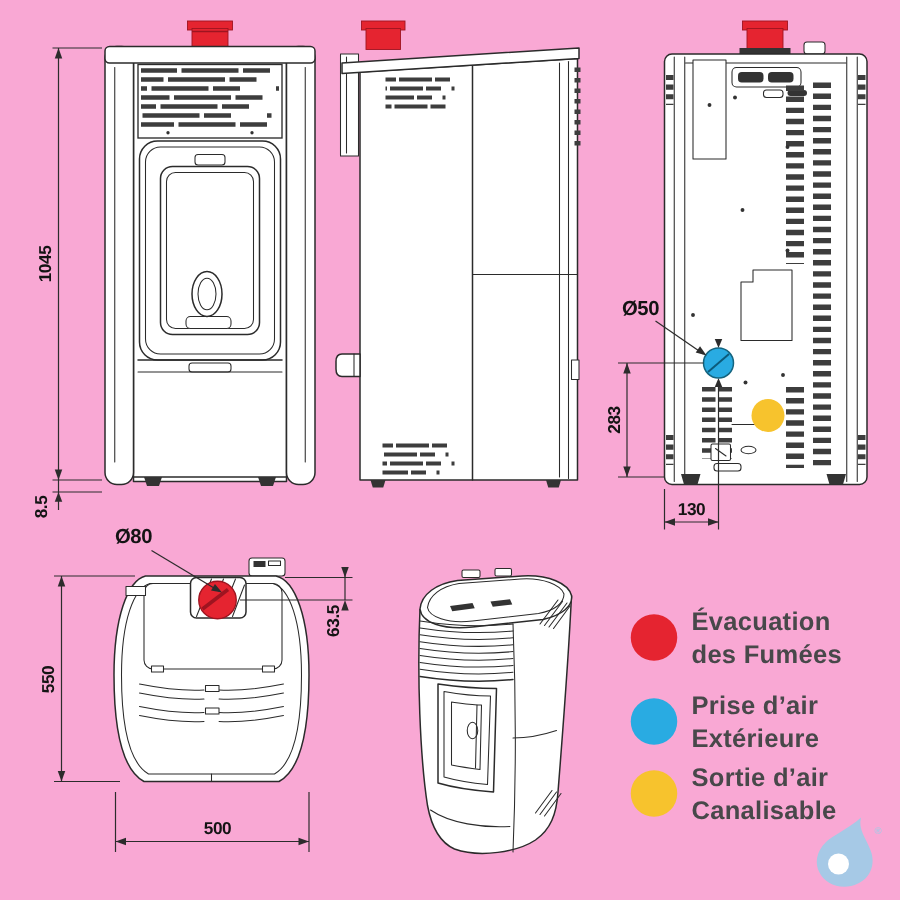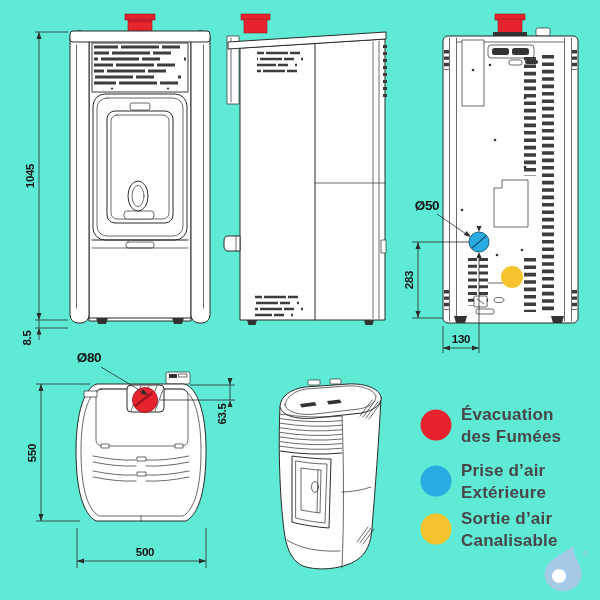--- a/index.html
+++ b/index.html
@@ -1,16 +1,16 @@
 <!DOCTYPE html>
 <html><head>
 <meta charset="utf-8">
 <style>
   html,body{margin:0;padding:0;background:#ffffff;}
-  #stage{position:relative;width:600px;height:600px;background:#5eead4;overflow:hidden;
+  #stage{position:relative;width:600px;height:600px;background:#f9a8d4;overflow:hidden;
          font-family:"Liberation Sans",sans-serif;}
   svg{position:absolute;top:0;left:0;}
   .ln   {fill:none;stroke:#2b2b2b;stroke-width:1;stroke-linecap:round;stroke-linejoin:round;}
   .ln2  {fill:none;stroke:#2b2b2b;stroke-width:0.7;stroke-linecap:round;stroke-linejoin:round;}
   .wfill{fill:#ffffff;stroke:#2b2b2b;stroke-width:1;stroke-linejoin:round;}
   .wfill2{fill:#ffffff;stroke:#2b2b2b;stroke-width:0.7;stroke-linejoin:round;}
   .dk   {fill:#333333;stroke:none;}
   .vent {stroke:#3d3d3d;fill:none;}
   .dim  {stroke:#2c2c2c;stroke-width:0.8;fill:none;}
   .arr  {fill:#2c2c2c;stroke:none;}

